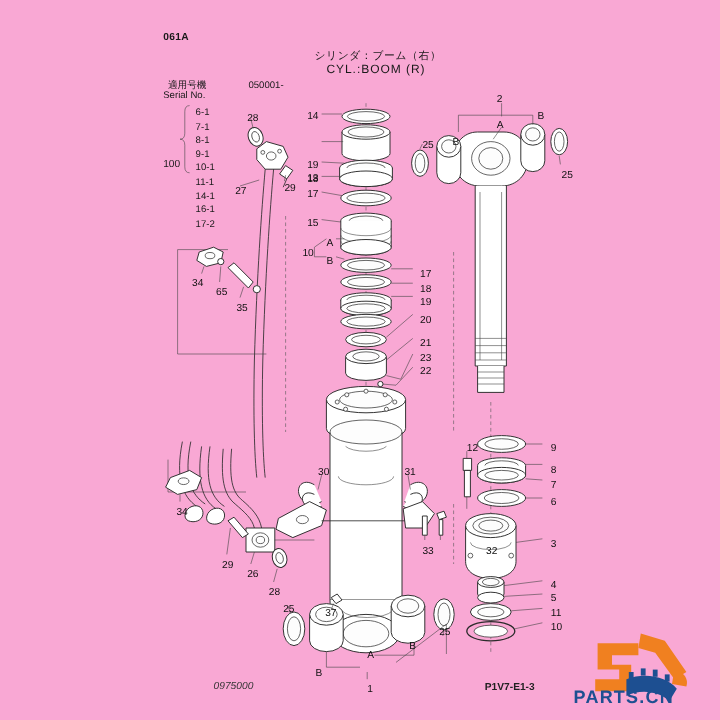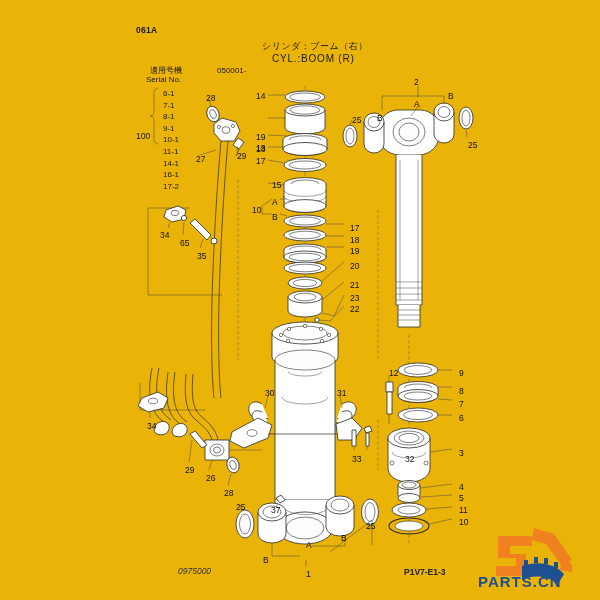--- a/index.html
+++ b/index.html
@@ -1,25 +1,25 @@
 <!DOCTYPE html>
 <html><head>
 <meta charset="utf-8">
 <style>
   html,body{margin:0;padding:0;background:#ffffff;}
   body{width:600px;height:600px;font-family:"Liberation Sans",sans-serif;color:#1a1a1a;}
-  #page{position:relative;width:600px;height:600px;overflow:hidden;background:#eab308;}
+  #page{position:relative;width:600px;height:600px;overflow:hidden;background:#f9a8d4;}
 
   .lbl{position:absolute;font-size:8.5px;line-height:1;color:#111;white-space:nowrap;}
   .code{position:absolute;font-size:8.5px;font-weight:bold;letter-spacing:.3px;}
   .footer-l{position:absolute;font-size:8.5px;font-style:italic;color:#333;padding-left:36px;}
   .footer-r{position:absolute;font-size:8.5px;font-weight:bold;color:#222;}
   .title-jp{position:absolute;font-size:9px;letter-spacing:.5px;white-space:nowrap;}
   .title-en{position:absolute;font-size:10px;letter-spacing:.8px;white-space:nowrap;}
-  .serial{position:absolute;font-size:8px;line-height:1.25;white-space:pre;margin-left:10px;}
+  .serial{position:absolute;font-size:8px;line-height:1.25;white-space:pre;}
   .serial-list{position:absolute;font-size:8px;line-height:1.45;text-align:left;}
   .hundred{position:absolute;font-size:8.5px;}
 
   svg.draw{position:absolute;left:0;top:0;width:600px;height:600px;}
   .ln{stroke:#2b2b2b;stroke-width:.7;fill:none;}
   .ln2{stroke:#2b2b2b;stroke-width:1.1;fill:none;}
   .lnthin{stroke:#444;stroke-width:.5;fill:none;}
   .part{stroke:#2b2b2b;stroke-width:.8;fill:#ffffff;}
   .partl{stroke:#2b2b2b;stroke-width:.6;fill:#fdfdfd;}
   .dash{stroke:#555;stroke-width:.5;fill:none;stroke-dasharray:3 2.4;}
@@ -338,21 +338,21 @@
 
   <div id="callout-layer">
       <div class="lbl" style="left: 206px; top: 94px;">28</div>
       <div class="lbl" style="left: 196px; top: 155px;">27</div>
       <div class="lbl" style="left: 237px; top: 152px;">29</div>
       <div class="lbl" style="left: 256px; top: 92px;">14</div>
       <div class="lbl" style="left: 256px; top: 116px; margin-top: 28px;">13</div>
       <div class="lbl" style="left: 256px; top: 133px;">19</div>
       <div class="lbl" style="left: 256px; top: 145px;">18</div>
       <div class="lbl" style="left: 256px; top: 157px;">17</div>
-      <div class="lbl" style="left: 272px; top: 181px;">15</div>
+      <div class="lbl" style="left: 256px; top: 181px;">15</div>
       <div class="lbl" style="left: 252px; top: 206px;">10</div>
       <div class="lbl" style="left: 272px; top: 198px;">A</div>
       <div class="lbl" style="left: 272px; top: 213px;">B</div>
       <div class="lbl" style="left: 350px; top: 224px;">17</div>
       <div class="lbl" style="left: 350px; top: 236px;">18</div>
       <div class="lbl" style="left: 350px; top: 247px;">19</div>
       <div class="lbl" style="left: 350px; top: 262px;">20</div>
       <div class="lbl" style="left: 350px; top: 281px;">21</div>
       <div class="lbl" style="left: 350px; top: 294px;">23</div>
       <div class="lbl" style="left: 350px; top: 305px;">22</div>

